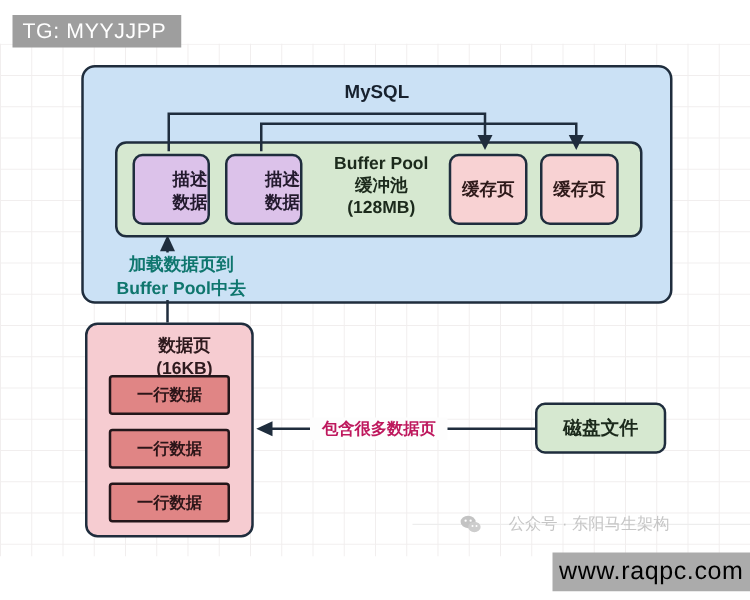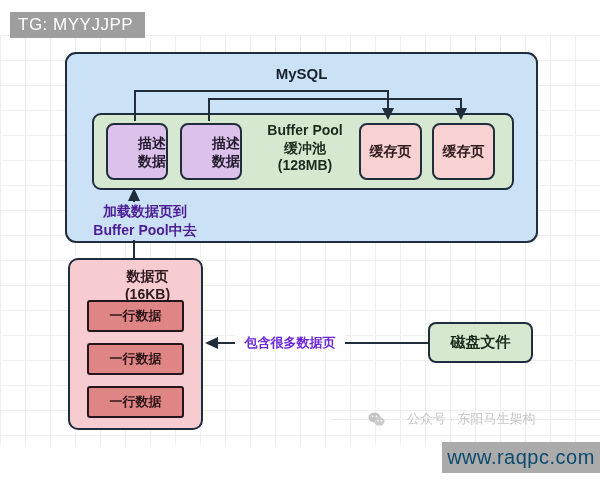--- a/index.html
+++ b/index.html
@@ -40,48 +40,48 @@
     display:flex; align-items:center; justify-content:center;
     font-weight:bold; font-size:14px; color:#2e1a1a; }
   .cachepage-1 { left:265px; }
   .cachepage-2 { left:338px; }
 
   .arrows-svg { position:absolute; left:0; top:0; width:600px; height:480px;
     pointer-events:none; z-index:5; }
 
   .load-label { position:absolute; left:72px; top:202px; width:146px; height:38px;
     background:#cbe1f5; z-index:6; text-align:center; font-weight:bold;
-    font-size:14px; line-height:19px; color:#4c1d95; }
+    font-size:14px; line-height:19px; color:#0f766e; }
 
   .datapage-box { position:absolute; left:68px; top:258px; width:135px; height:172px;
     background:#f6ccd1; border:2.5px solid #1f2d3d; border-radius:10px; z-index:2; }
   .dp-title { position:absolute; top:7px; width:100%; text-align:center;
     font-weight:bold; font-size:14px; line-height:18px; color:#2e1a1e;padding-left:24px; }
   .row-box { position:absolute; left:17px; width:97px; height:32px;
     background:#e08585; border:2px solid #23161a; border-radius:3px;
     display:flex; align-items:center; justify-content:center;
     font-weight:bold; font-size:13px; color:#2c1518; }
   .row-1 { top:40px; } .row-2 { top:83px; } .row-3 { top:126px; }
 
   .diskfile-box { position:absolute; left:428px; top:322px; width:105px; height:41px;
     background:#d6e8d0; border:2.5px solid #1f2d3d; border-radius:8px;
     display:flex; align-items:center; justify-content:center;
     font-weight:bold; font-size:15px; color:#1c2a1c; z-index:2; }
 
-  .contains-label { position:absolute; left:235px; top:334px; width:110px; height:18px;
+  .contains-label { position:absolute; left:248px; top:334px; width:110px; height:18px;
     background:#fdfdfd; z-index:6; text-align:center; font-weight:bold;
-    font-size:13px; line-height:18px; color:#6d28d9; }
+    font-size:13px; line-height:18px; color:#be185d; }
 
   .wechat-line { position:absolute; left:330px; top:419px; width:270px; height:1px;
     background:#ededed; }
   .wechat-mark { position:absolute; left:368px; top:409px; height:20px;
     display:flex; align-items:center; gap:22px; color:#c6c6c6; font-size:13px;
     z-index:3; }
   .site-mark { position:absolute; left:442px; top:442px; width:158px; height:31px;
-    background:#ababab; color:#0c4a6e; font-size:20px; display:flex;
+    background:#ababab; color:#000000; font-size:20px; display:flex;
     align-items:center; justify-content:center; z-index:3; letter-spacing:0.5px; }
 </style>
 </head>
 <body>
 
 <div class="stage">
 
   <div class="grid-layer"></div>
 
   <div class="tg-banner">TG: MYYJJPP</div>

